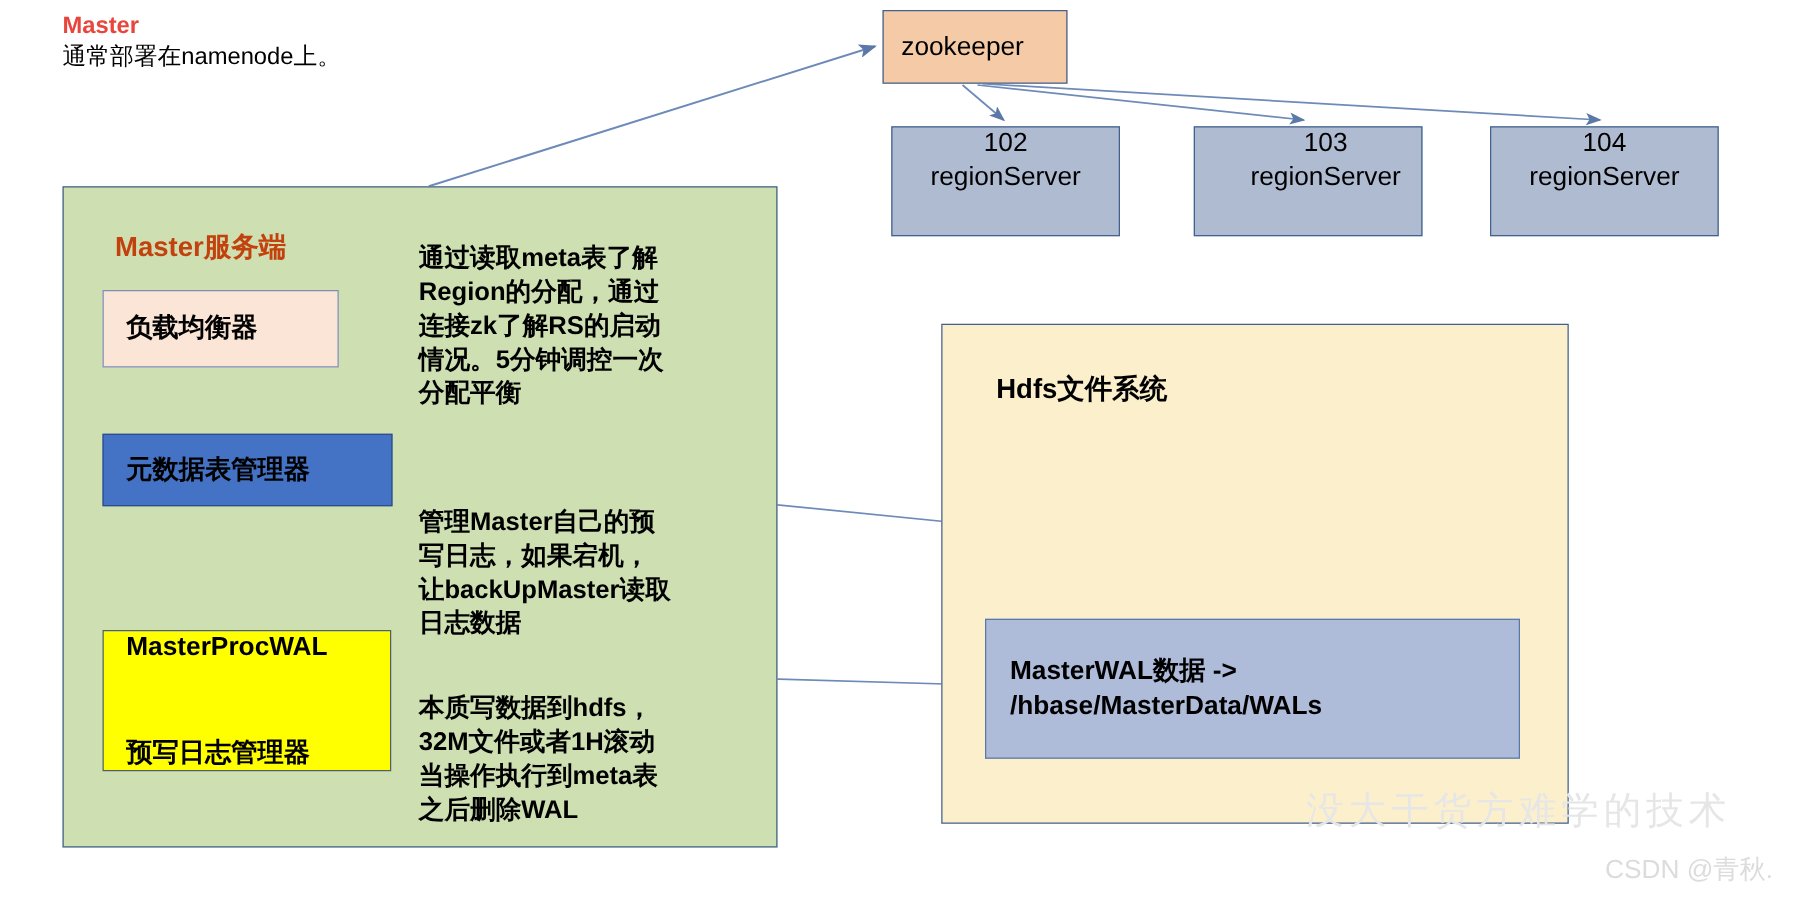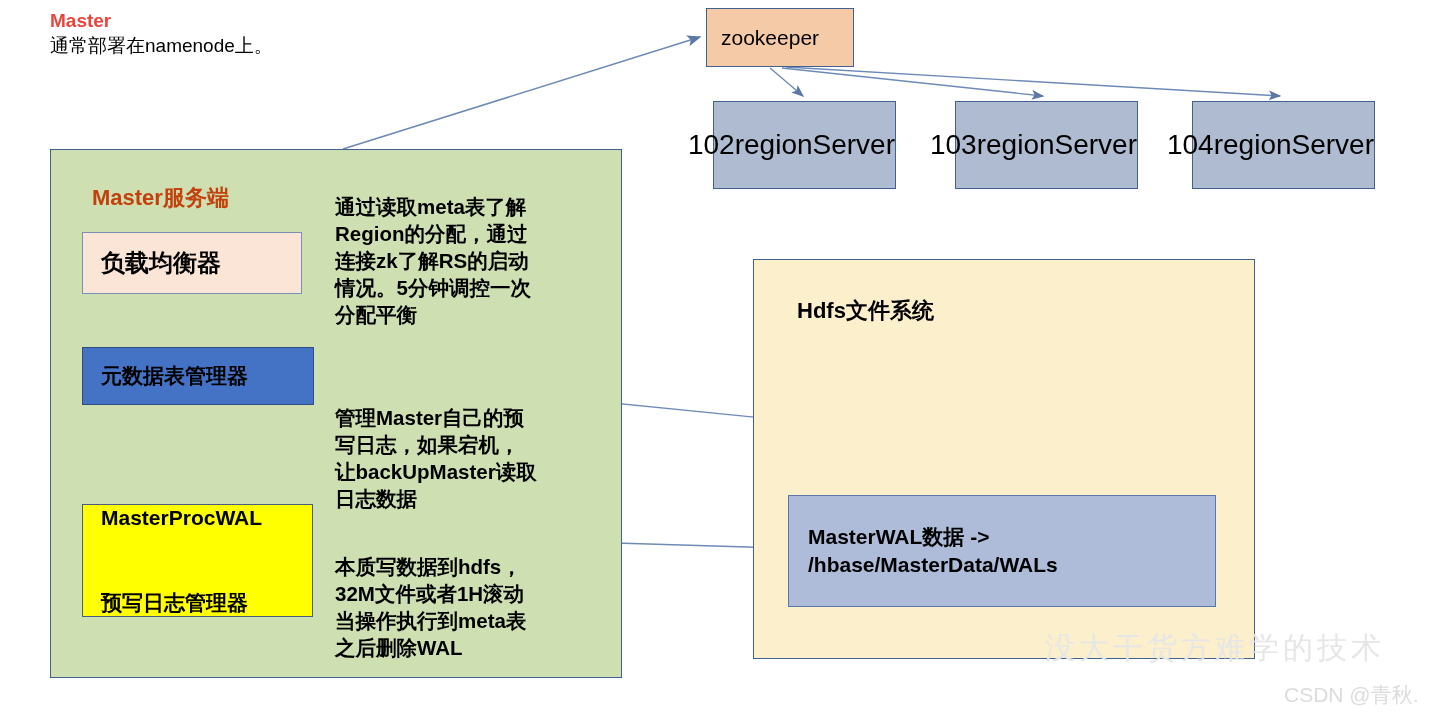--- a/index.html
+++ b/index.html
@@ -62,25 +62,25 @@
     display: flex;
     align-items: center;
     padding-left: 18px;
     font-weight: bold;
     line-height: 1.22;
   }
 
   #box-balancer {
     left: 82px;
     top: 232px;
-    width: 220px;
+    width: 189px;
     height: 62px;
     background: #FBE5D6;
     border: 1.3px solid #7A8FB5;
-    font-size: 24px;
+    font-size: 21px;
   }
   #box-meta-mgr {
     left: 82px;
     top: 347px;
     width: 232px;
     height: 58px;
     background: #4472C4;
     border: 1.3px solid #2F4E86;
     font-size: 21px;
     color: #000;
@@ -128,24 +128,24 @@
 
   
   .rs-box {
     box-sizing: border-box;
     background: #AFBBD0;
     border: 1.5px solid #41618E;
     width: 183px;
     height: 88px;
     top: 101px;
     display: flex;
-    flex-direction: row;
+    flex-direction: column;
     align-items: center;
-    justify-content: flex-end;
-    font-size: 28px;
+    justify-content: flex-start;
+    font-size: 21px;
     line-height: 1.28;
   }
   #rs-102 { left: 713px; }
   #rs-103 { left: 955px; padding-left: 28px; }
   #rs-104 { left: 1192px; }
 
   
   #hdfs-container {
     left: 753px;
     top: 259px;

